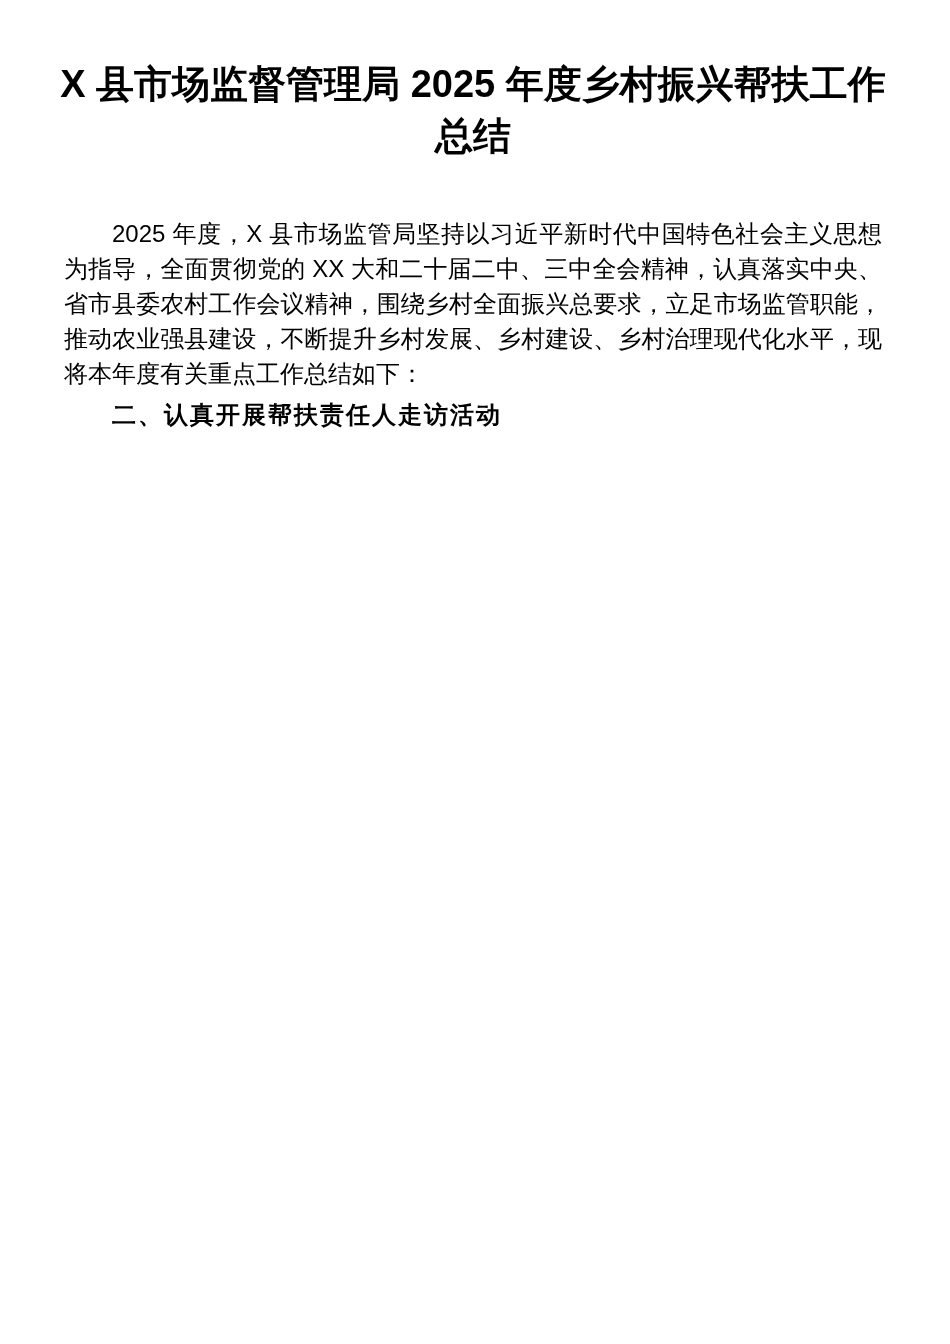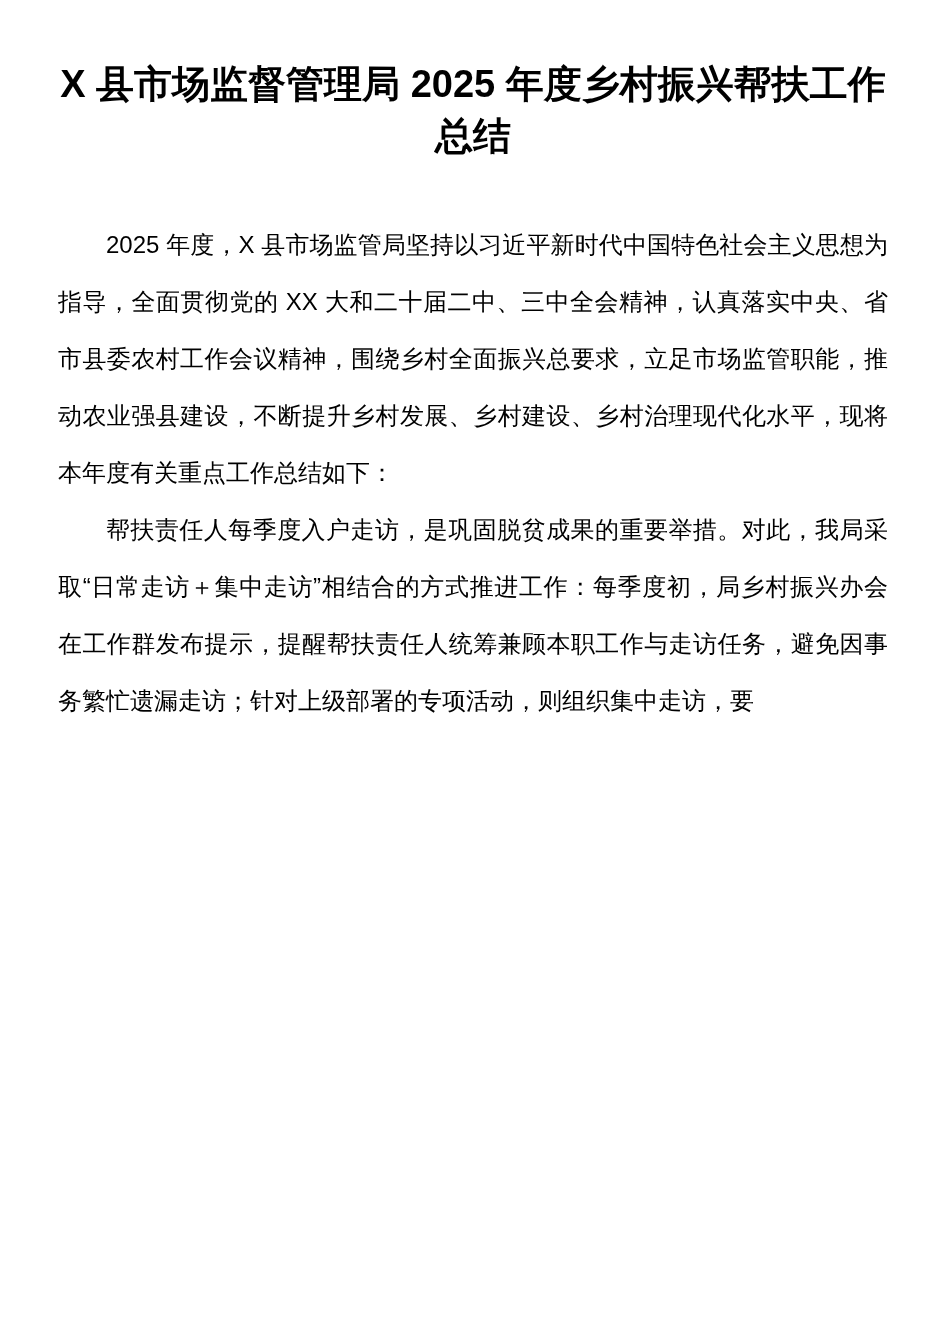--- a/index.html
+++ b/index.html
@@ -25,23 +25,23 @@
     margin: 0;
     font-size: 38px;
     font-weight: 700;
     line-height: 52px;
     text-align: center;
   }
   .doc-body {
     margin-top: 54px;
   }
   .para {
-    margin: 0;
+    margin: 6px;
     font-size: 24px;
-    line-height: 57px;
+    line-height: 35px;
     text-align: justify;
     text-indent: 2em;
     word-break: break-all;
   }
   .heading {
     font-weight: 700;
     letter-spacing: 2px;
   }
 </style>
 </head>
@@ -49,16 +49,16 @@
 
 <div class="page">
   <h1 class="doc-title">X 县市场监督管理局 2025 年度乡村振兴帮扶工作总结</h1>
 
   <div class="doc-body">
     <p class="para">2025 年度，X 县市场监管局坚持以习近平新时代中国特色社会主义思想为指导，全面贯彻党的 XX 大和二十届二中、三中全会精神，认真落实中央、省市县委农村工作会议精神，围绕乡村全面振兴总要求，立足市场监管职能，推动农业强县建设，不断提升乡村发展、乡村建设、乡村治理现代化水平，现将本年度有关重点工作总结如下：</p>
 
 
 
 
+    <p class="para heading">二、认真开展帮扶责任人走访活动</p>
 
-    <p class="para">帮扶责任人每季度入户走访，是巩固脱贫成果的重要举措。对此，我局采取“日常走访＋集中走访”相结合的方式推进工作：每季度初，局乡村振兴办会在工作群发布提示，提醒帮扶责任人统筹兼顾本职工作与走访任务，避免因事务繁忙遗漏走访；针对上级部署的专项活动，则组织集中走访，要</p>
   </div>
 </div>
 
 </body></html>

